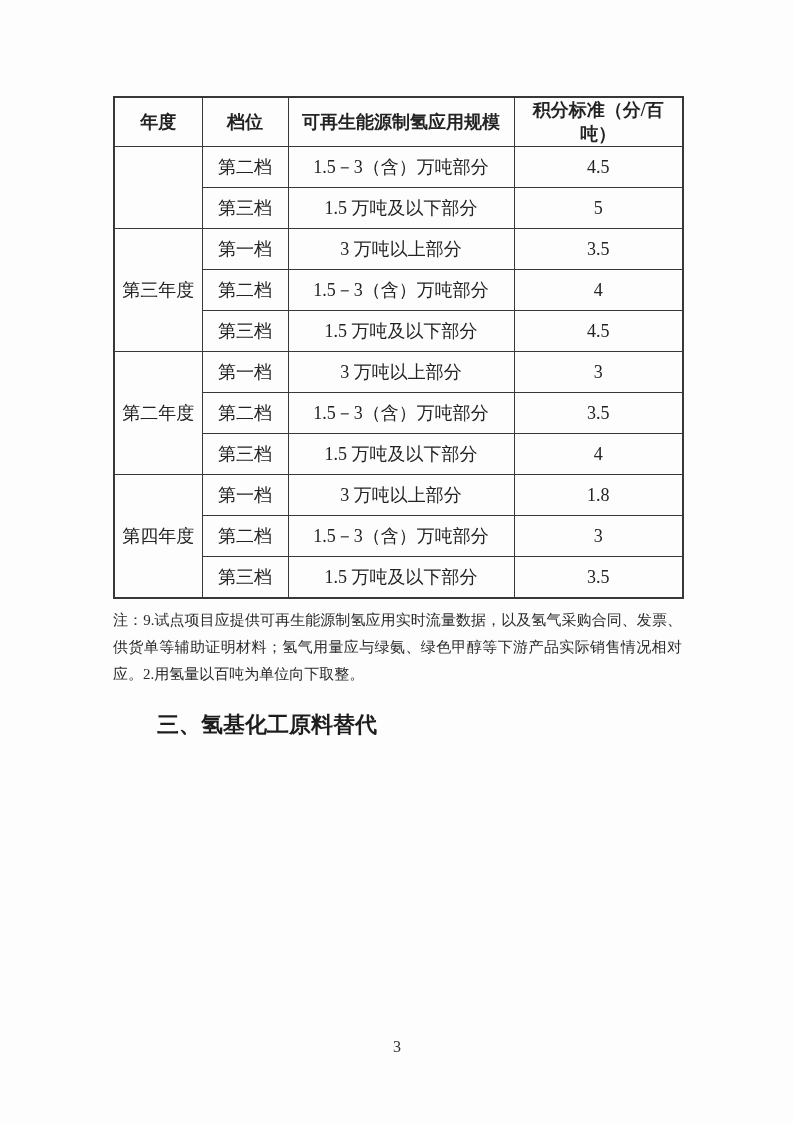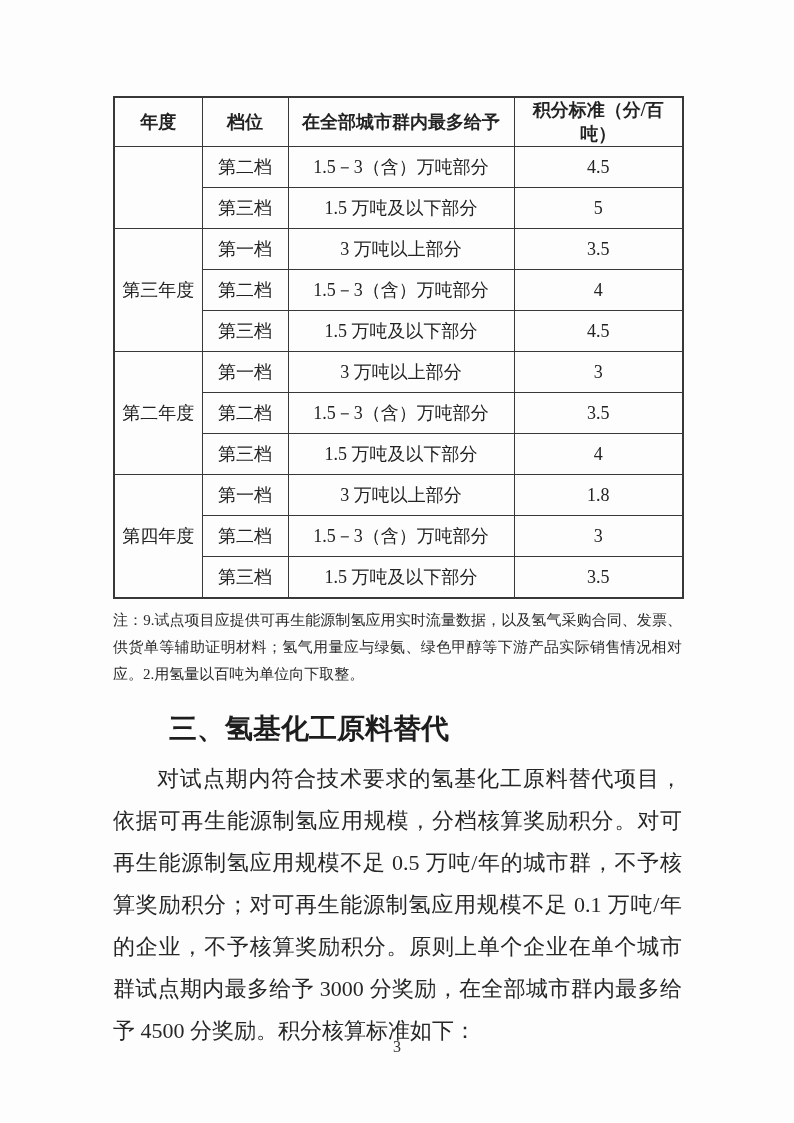--- a/index.html
+++ b/index.html
@@ -44,21 +44,21 @@
   col.c-score { width: 169px; }
   .note {
     margin-top: 8px;
     font-size: 15px;
     line-height: 27px;
     text-align: justify;
     color: #2a2a2a;
   }
   .section-heading {
     margin: 22px 0 0 0;
-    font-size: 28px;
+    font-size: 22px;
     font-weight: bold;
     text-indent: 2em;
     font-family: "Liberation Sans", "DejaVu Sans", sans-serif;
     color: #1d1d1d;
   }
   .body-paragraph {
     margin: 10px 0 0 0;
     font-size: 22px;
     line-height: 42px;
     text-align: justify;
@@ -85,21 +85,21 @@
       <colgroup>
         <col class="c-year">
           <col class="c-tier">
           <col class="c-scale">
           <col class="c-score">
       </colgroup>
       <tbody>
         <tr>
           <th>年度</th>
           <th>档位</th>
-          <th>在全部城市群内最多给予</th>
+          <th>可再生能源制氢应用规模</th>
           <th>积分标准（分/百吨）</th>
         </tr>
 
         <tr>
           <td rowspan="2"></td>
           <td>第二档</td>
           <td>1.5－3（含）万吨部分</td>
           <td>4.5</td>
         </tr>
         <tr>
@@ -158,18 +158,17 @@
           <td>1.5 万吨及以下部分</td>
           <td>3.5</td>
         </tr>
       </tbody>
     </table>
 
     <p class="note">注：9.试点项目应提供可再生能源制氢应用实时流量数据，以及氢气采购合同、发票、供货单等辅助证明材料；氢气用量应与绿氨、绿色甲醇等下游产品实际销售情况相对应。2.用氢量以百吨为单位向下取整。</p>
 
     <h3 class="section-heading">三、氢基化工原料替代</h3>
 
-    <p class="body-paragraph">对试点期内符合技术要求的氢基化工原料替代项目，依据可再生能源制氢应用规模，分档核算奖励积分。对可再生能源制氢应用规模不足 0.5 万吨/年的城市群，不予核算奖励积分；对可再生能源制氢应用规模不足 0.1 万吨/年的企业，不予核算奖励积分。原则上单个企业在单个城市群试点期内最多给予 3000 分奖励，在全部城市群内最多给予 4500 分奖励。积分核算标准如下：</p>
 
   </div>
 
   <div class="page-number">3</div>
 </div>
 
 </body></html>

